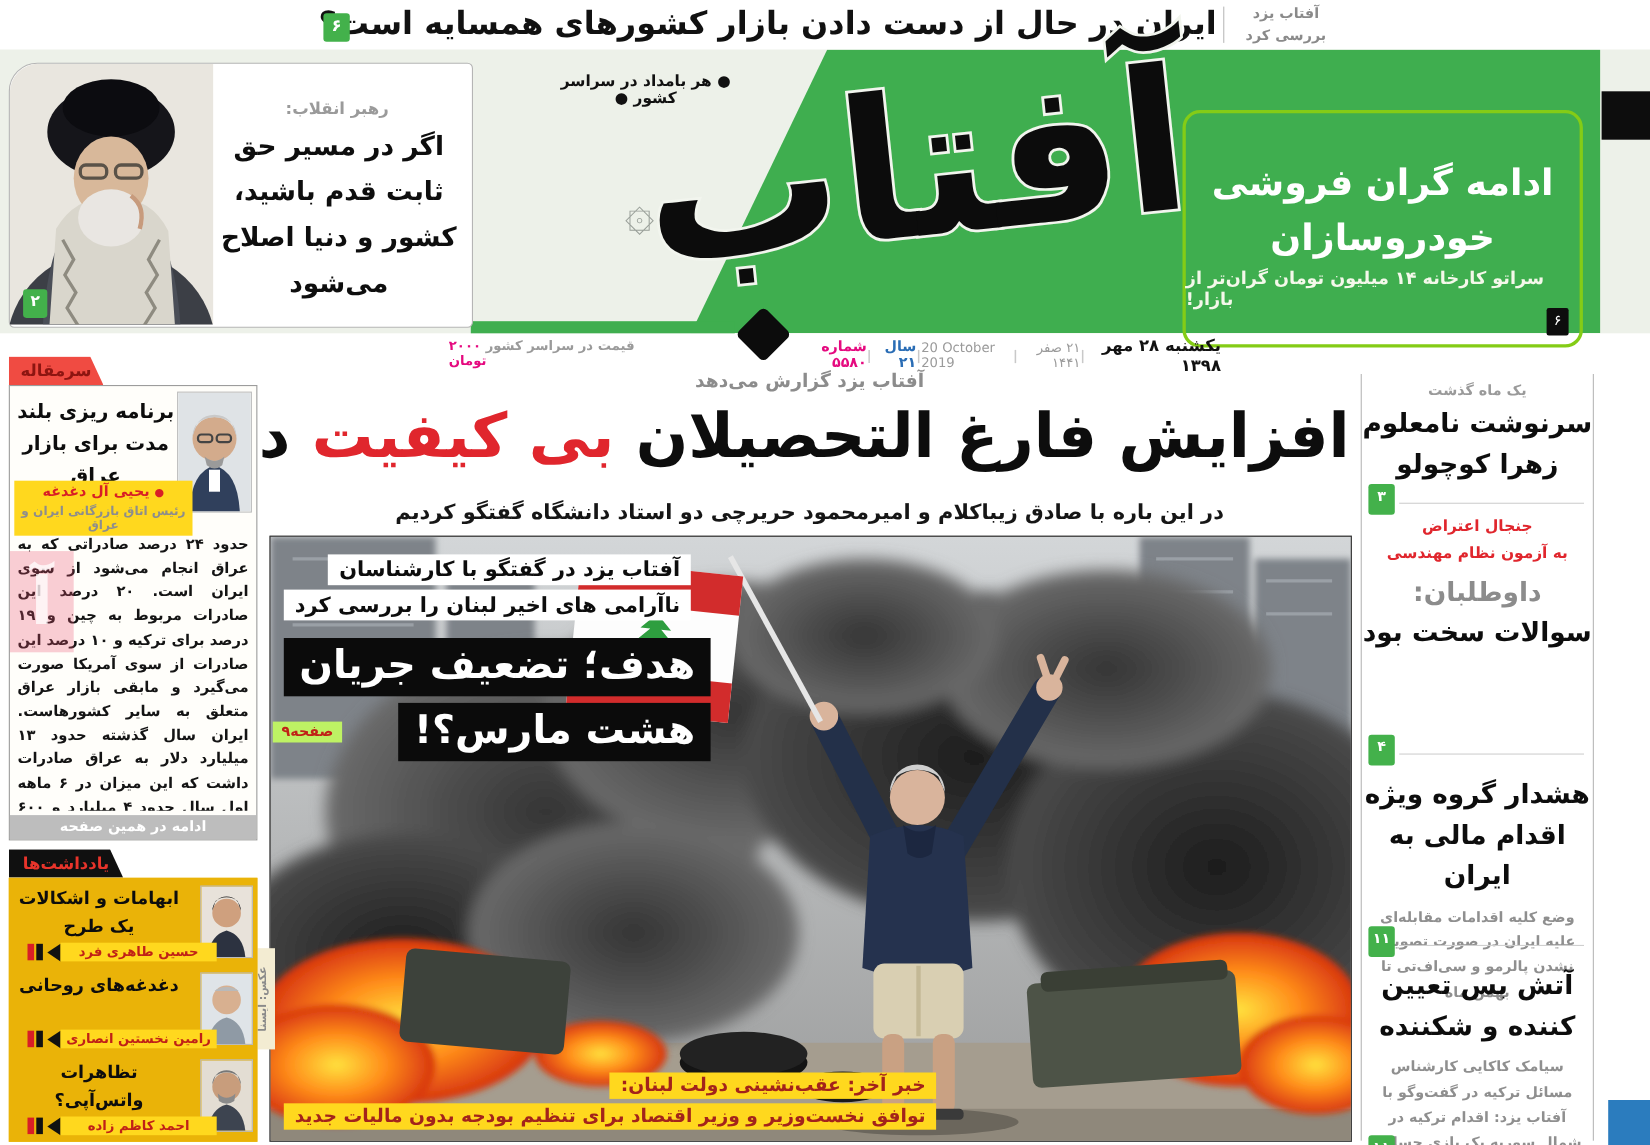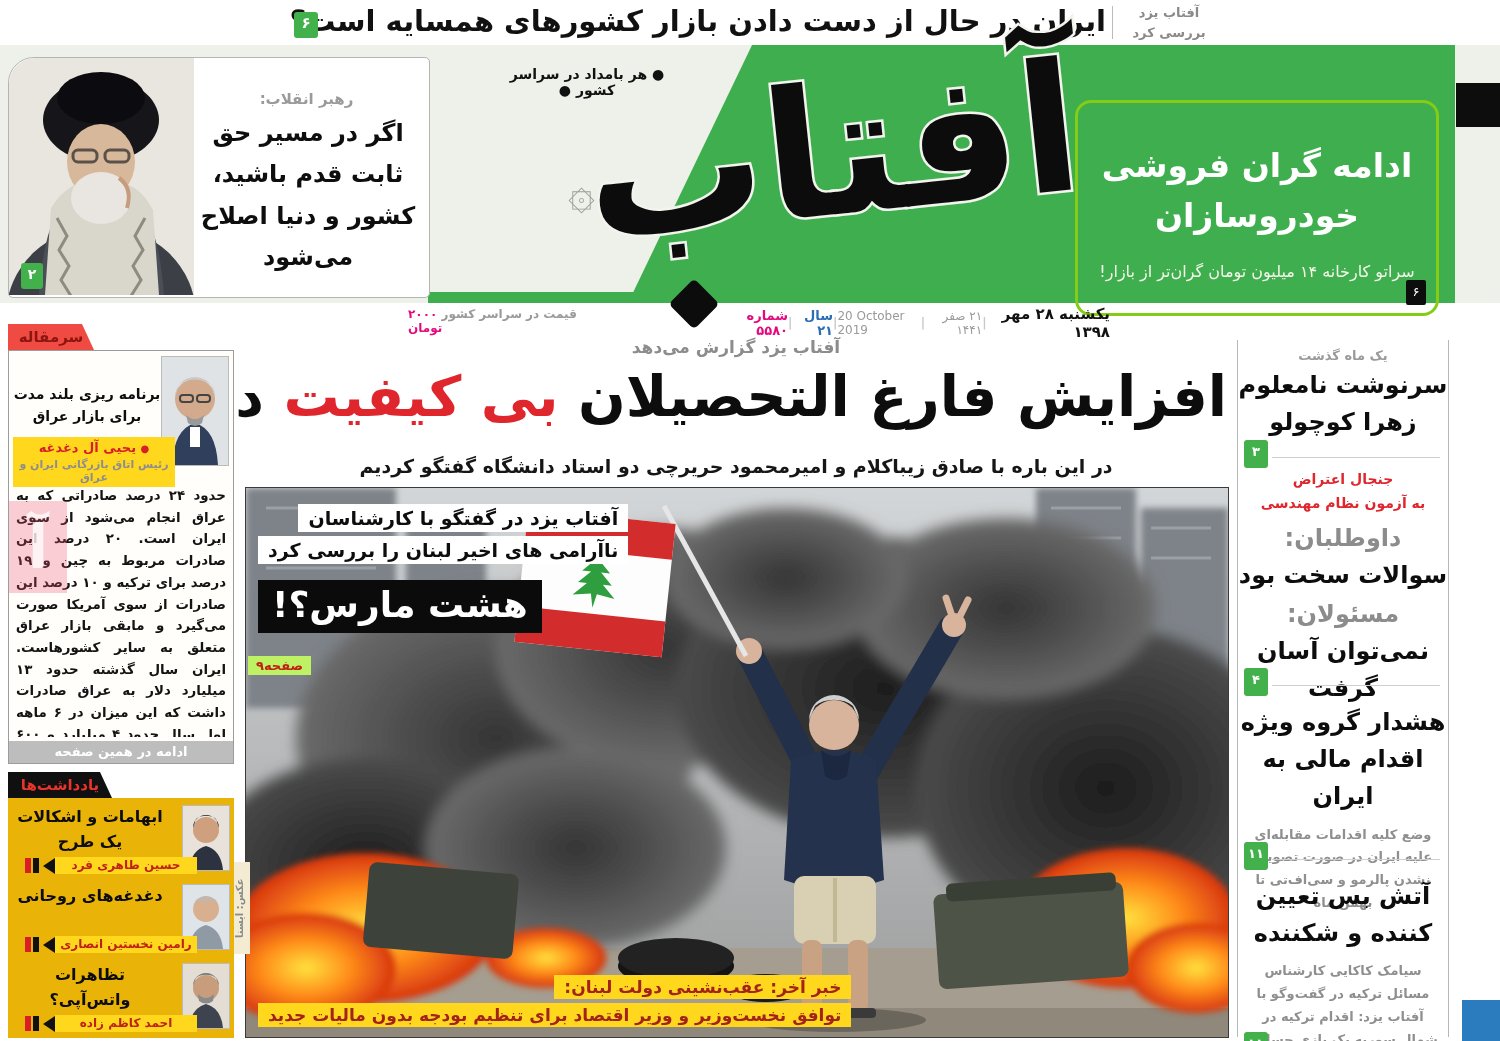--- a/index.html
+++ b/index.html
@@ -33,21 +33,21 @@
 
   .tagline{left:492px;top:66px;width:190px;font-size:14px;font-weight:900;color:#111;text-align:center;}
   .logo-crest{left:568px;top:165px;font-size:46px;color:#9aa09a;}
   .logo-text{left:520px;top:46px;width:630px;height:260px;font-size:178px;font-weight:900;color:#0c0c0c;
              text-align:center;transform:rotate(-6deg);line-height:1.2;
              -webkit-text-stroke:5px #f2f5ee;paint-order:stroke fill;}
   .logo-diamond{left:676px;top:286px;width:36px;height:36px;background:#0c0c0c;transform:rotate(45deg);border-radius:5px;}
 
   .promo-box{left:1075px;top:78px;width:358px;height:210px;border:3px solid #84cc16;border-radius:16px;margin-top:22px;}
   .promo-title{left:0;top:38px;width:100%;color:#fff;font-size:33px;font-weight:900;text-align:center;line-height:1.5;position:absolute;}
-  .promo-sub{left:0;bottom:32px;width:100%;color:#f4f8ea;font-size:16px;font-weight:normal;text-align:center;position:absolute;}
+  .promo-sub{left:0;bottom:32px;width:100%;color:#f4f8ea;font-size:16px;font-weight:bold;text-align:left;position:absolute;}
   .promo-badge{right:10px;bottom:8px;width:20px;height:21px;background:#0d0d0d;color:#fff;font-size:13px;
                padding-top:4px;text-align:center;border-radius:2px;position:absolute;}
 
   
   .price{left:408px;top:307px;width:175px;font-size:12px;color:#9a9a9a;font-weight:bold;text-align:left;}
   .price .val{color:#e5097f;}
   .dateline{left:724px;top:305px;width:386px;font-size:12px;color:#9a9a9a;display:flex;
             flex-direction:row;justify-content:space-between;align-items:center;direction:rtl;}
   .dateline .sep{color:#c9c9c9;font-weight:bold;}
   .d-weekday{color:#111;font-size:15px;font-weight:900;}
@@ -76,22 +76,22 @@
   .ph-caption .strip{display:block;background:#ffd81e;color:#a3231b;font-size:17px;font-weight:900;
                      padding:2px 10px;margin-top:4px;width:max-content;}
   .ph-credit{left:234px;top:862px;width:16px;height:92px;background:#f3ecd2;color:#8a8a8a;font-size:10px;
              writing-mode:vertical-rl;transform:rotate(180deg);text-align:center;font-weight:bold;}
 
   
   .ed-tab{left:8px;top:324px;width:86px;height:26px;background:#f04b42;color:#8d1511;font-size:15px;
           font-weight:900;text-align:center;padding-top:4px;box-sizing:border-box;
           clip-path:polygon(0 0,calc(100% - 12px) 0,100% 100%,0 100%);}
   .ed-box{left:8px;top:350px;width:224px;height:412px;background:#fffefa;border:1px solid #9c9c9c;}
-  .ed-title{left:4px;top:10px;width:148px;position:absolute;font-size:14px;font-weight:900;color:#0d0d0d;
-            text-align:center;line-height:1.6;margin-top:22px;}
+  .ed-title{left:4px;top:10px;width:148px;position:absolute;font-size:18px;font-weight:900;color:#0d0d0d;
+            text-align:center;line-height:1.6;}
   .ed-photo{right:4px;top:5px;width:66px;height:108px;position:absolute;border:1px solid #bbb;}
   .ed-yellow{left:4px;top:86px;width:150px;position:absolute;background:#ffd81e;padding:3px 6px;}
   .ed-author{color:#d81e26;font-size:13px;font-weight:900;text-align:center;}
   .ed-author .dot{color:#d81e26;font-size:10px;}
   .ed-role{color:#8d8d8d;font-size:11px;font-weight:bold;text-align:center;margin-top:3px;}
   .ed-body{left:7px;top:134px;right:7px;bottom:26px;position:absolute;font-size:13.4px;line-height:1.62;
            text-align:justify;color:#141414;font-weight:600;overflow:hidden;}
   .ed-footer{left:0;bottom:0;width:100%;height:22px;background:#bdbdbd;color:#fff;font-size:13px;
              font-weight:bold;text-align:center;padding-top:3px;box-sizing:border-box;position:absolute;}
   .ed-watermark{left:0;top:150px;width:58px;height:92px;background:rgba(235,80,110,.28);position:absolute;
@@ -305,20 +305,21 @@
           <path d="M349 70 l14 14 -9 0 12 12 -9 0 13 13 -18 -3 -3 14 -3 -14 -18 3 13 -13 -9 0 12 -12 -9 0 Z" fill="#2e9e3f"></path>
         </g>
       </g>
     </svg>
 
     <div class="ph-label">
       <span class="strip">آفتاب یزد در گفتگو با کارشناسان</span>
       <span class="strip">ناآرامی های اخیر لبنان را بررسی کرد</span>
     </div>
     <div class="ph-black">
+      <span class="strip">هدف؛ تضعیف جریان</span>
       <span class="strip">هشت مارس؟!</span>
     </div>
     <div class="ph-pagetag">صفحه۹</div>
     <div class="ph-caption">
       <span class="strip">خبر آخر: عقب‌نشینی دولت لبنان:</span>
       <span class="strip">توافق نخست‌وزیر و وزیر اقتصاد برای تنظیم بودجه بدون مالیات جدید</span>
     </div>
   </div>
   <div class="abs ph-credit">عکس: ایسنا</div>
 
@@ -411,24 +412,20 @@
 
     <div class="sb-item" style="top:128px;height:218px;">
       <div class="sb-kicker-red">
         <div>جنجال اعتراض</div>
         <div>به آزمون نظام مهندسی</div>
       </div>
       <div class="sb-title">
         <span class="gray">داوطلبان:</span>
         <span>سوالات سخت بود</span>
       </div>
-      <div class="sb-title" style="margin-top:2px;">
-        <span class="gray">مسئولان:</span>
-        <span>نمی‌توان آسان گرفت</span>
-      </div>
       <div class="badge sb-badge" style="bottom:-10px;">۴</div>
       <div class="sb-div" style="bottom:0px;"></div>
     </div>
 
     <div class="sb-item" style="top:360px;height:160px;">
       <div class="sb-title">هشدار گروه ویژه اقدام مالی به ایران</div>
       <div class="sb-sub">وضع کلیه اقدامات مقابله‌ای علیه ایران در صورت تصویب نشدن پالرمو و سی‌اف‌تی تا بهمن ماه</div>
       <div class="badge sb-badge" style="bottom:-10px;">۱۱</div>
       <div class="sb-div" style="bottom:0px;"></div>
     </div>

